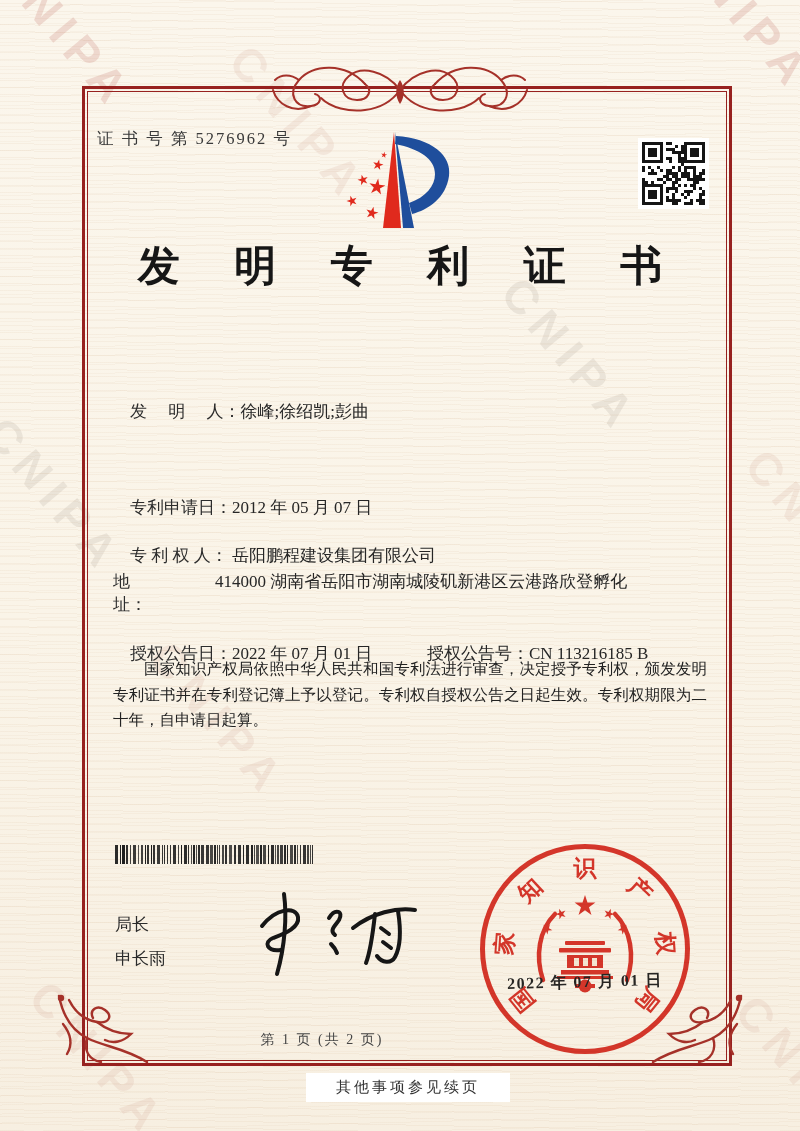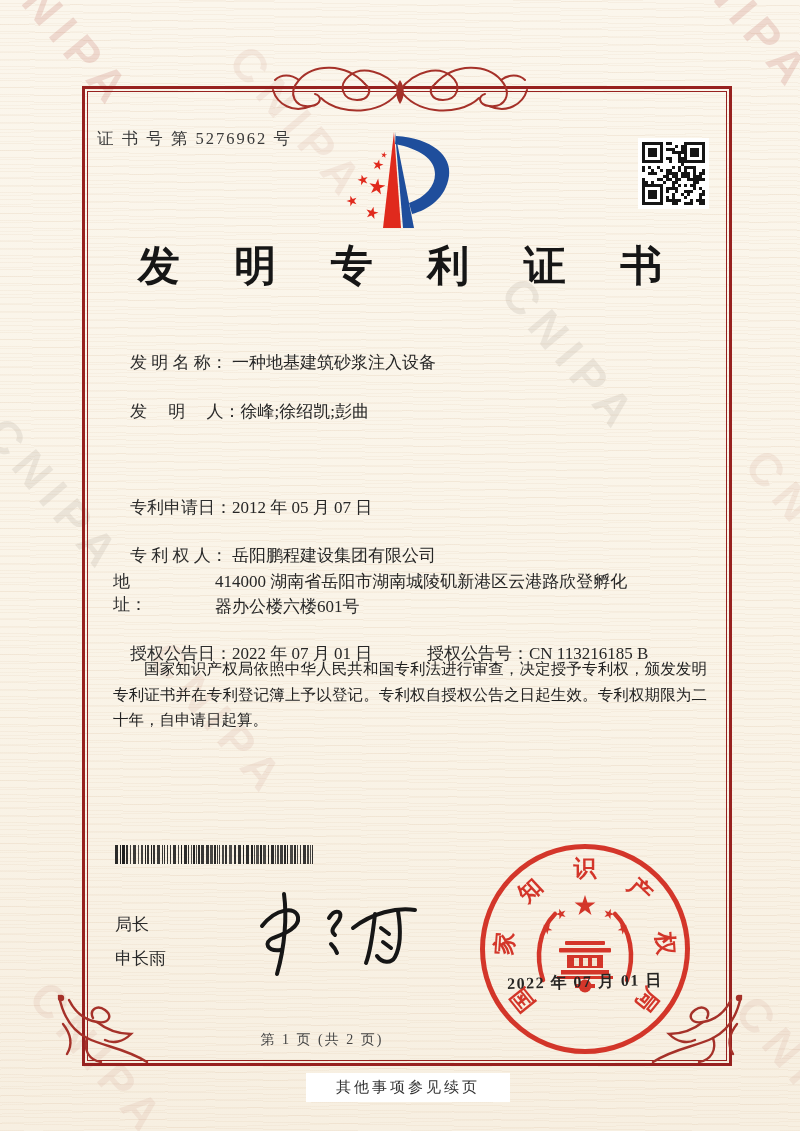--- a/index.html
+++ b/index.html
@@ -321,37 +321,33 @@
           <div class="qm" style="left:60px;top:60px"></div>
         </div>
       <div class="finder f1"></div>
       <div class="finder f2"></div>
       <div class="finder f3"></div>
     </div>
   </div>
 
   <div class="doc-title">发 明 专 利 证 书</div>
 
-  <div class="row r-name">
-    <span class="lab">发 明 名 称：</span><span>一种地基建筑砂浆注入设备</span>
-  </div>
   <div class="row r-inventor">
     <span class="lab">发　 明　 人：</span><span>徐峰;徐绍凯;彭曲</span>
   </div>
   <div class="row r-filing">
     <span class="lab">专利申请日：</span><span>2012 年 05 月 07 日</span>
   </div>
   <div class="row r-patentee">
     <span class="lab">专 利 权 人：</span><span>岳阳鹏程建设集团有限公司</span>
   </div>
   <div class="row r-address">
     <span class="lab">地　　　 址：</span>
     <span class="addr-val">
       <span>414000 湖南省岳阳市湖南城陵矶新港区云港路欣登孵化</span>
-      <span>器办公楼六楼601号</span>
     </span>
   </div>
   <div class="row r-grant">
     <span class="pair1"><span class="lab">授权公告日：</span><span>2022 年 07 月 01 日</span></span><span><span>授权公告号：</span><span>CN 113216185 B</span></span>
   </div>
 
   <div class="body-text">
     <p>国家知识产权局依照中华人民共和国专利法进行审查，决定授予专利权，颁发发明专利证书并在专利登记簿上予以登记。专利权自授权公告之日起生效。专利权期限为二十年，自申请日起算。</p>
   </div>
 

